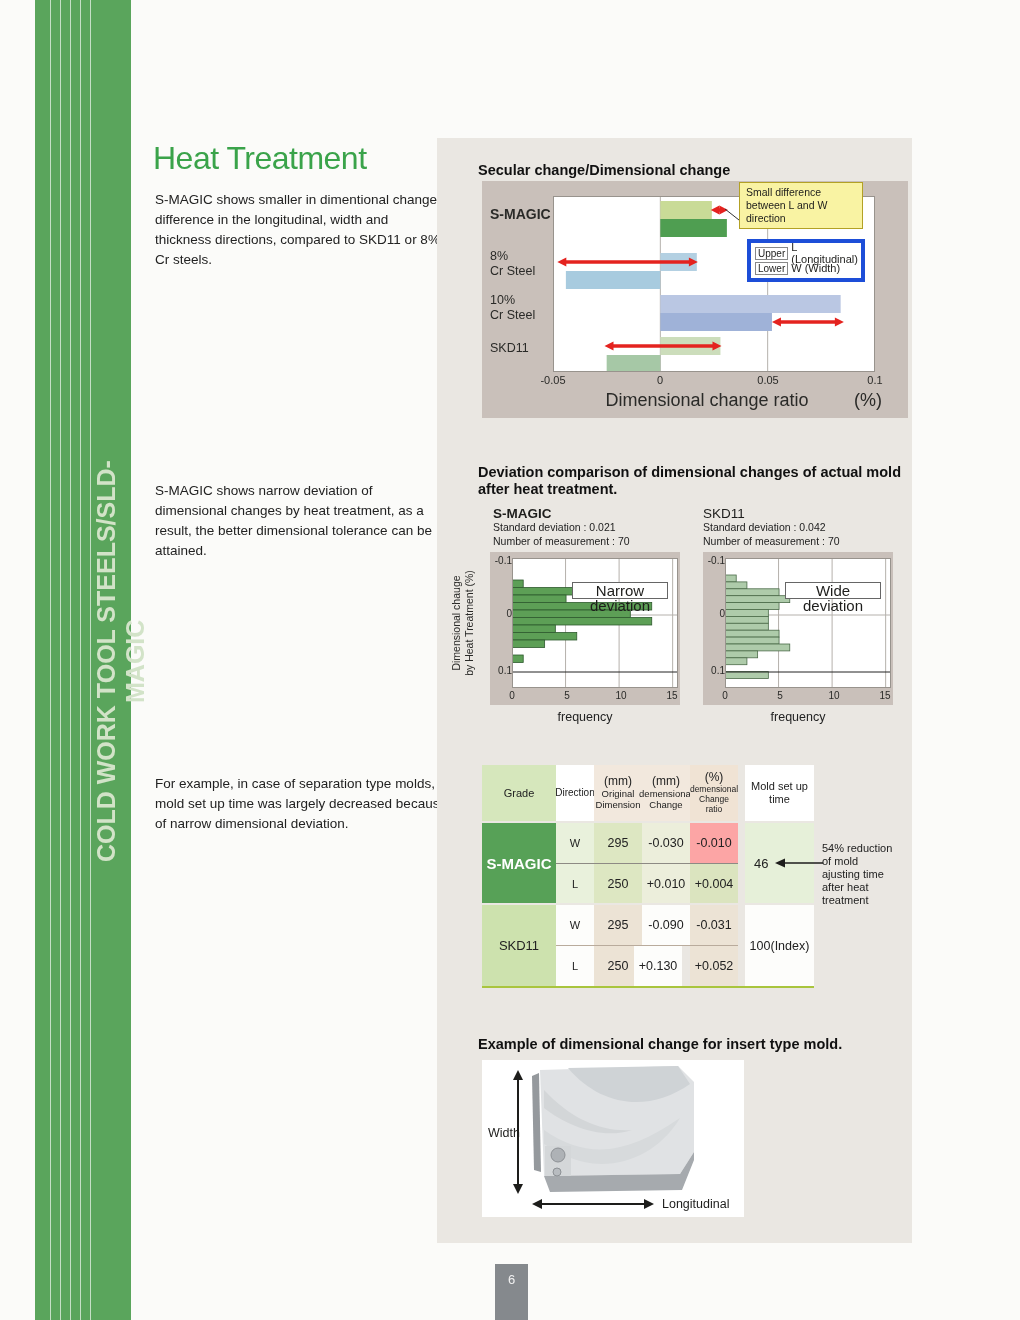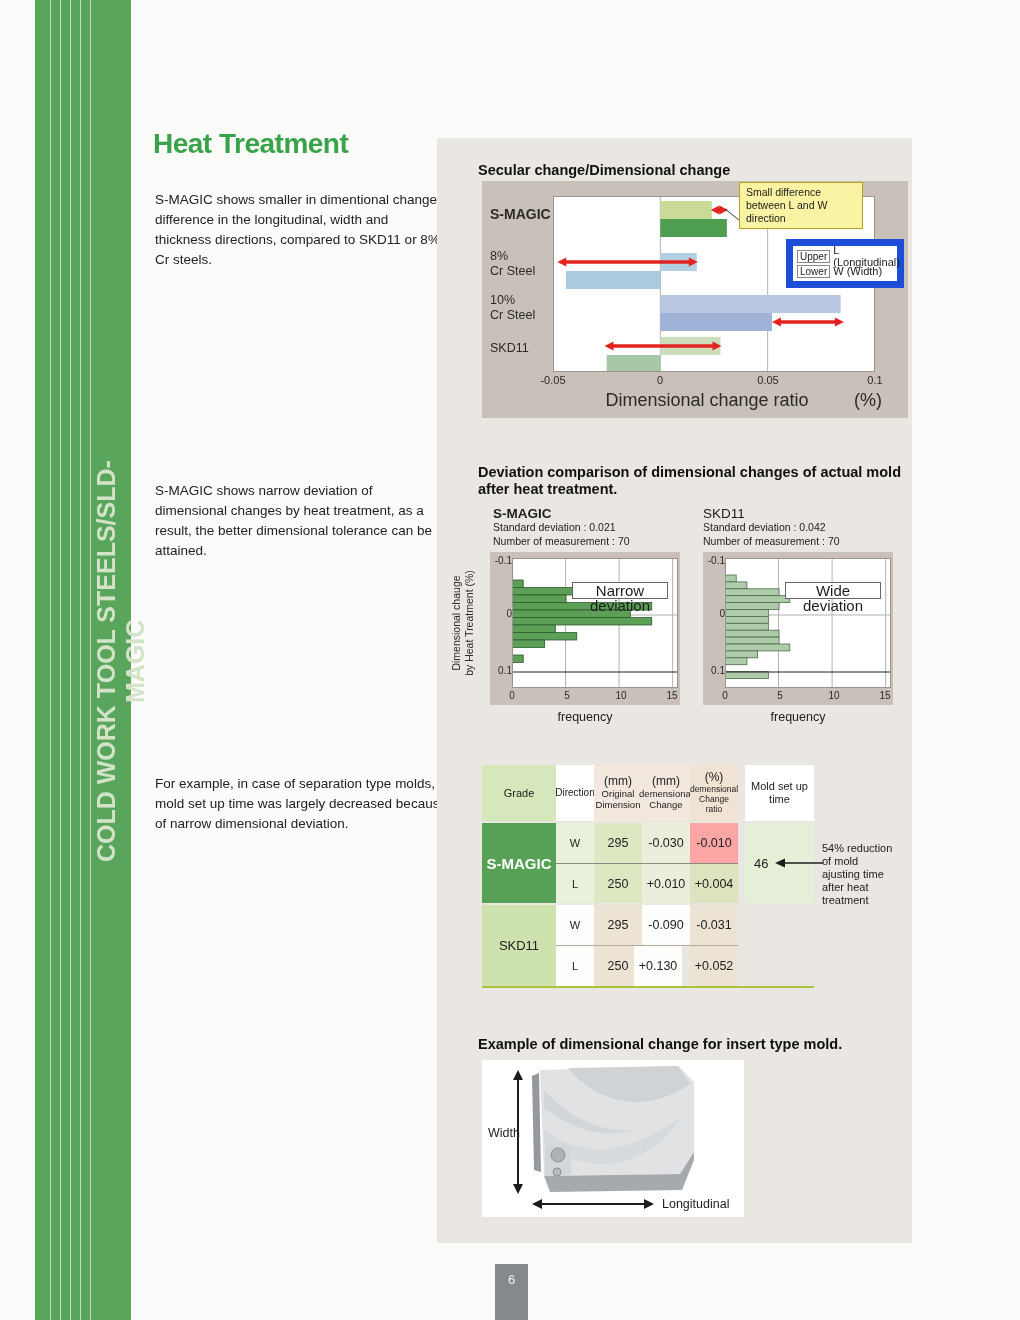--- a/index.html
+++ b/index.html
@@ -12,37 +12,37 @@
   .center { text-align:center; }
 
   
   .spine { left:35px; top:0; width:96px; height:1320px; background:#5aa55c; }
   .spine-stripes { left:6px; top:0; width:56px; height:1320px;
      background:repeating-linear-gradient(to right, transparent 0 9px, rgba(255,255,255,.65) 9px 10px); }
   .spine-text { left:57px; top:425px; height:472px; width:34px;
      writing-mode:vertical-rl; transform:rotate(180deg);
      font-size:25px; font-weight:bold; letter-spacing:0px; color:#d2e3c8; text-align:center; }
 
-  .h1 { left:153px; top:128px; font-size:28px; font-weight:bold; color:#3aa34a; letter-spacing:-0.5px; }
+  .h1 { left:153px; top:140px; font-size:32px; font-weight:normal; color:#3aa34a; letter-spacing:-0.5px; }
   .para { left:155px; width:292px; font-size:13.5px; line-height:1.47; color:#222; }
 
   .panel { left:437px; top:138px; width:475px; height:1105px; background:#eae7e2; }
 
   .sec-title { font-size:14.5px; font-weight:bold; color:#111; }
 
   
   .chart1 { left:482px; top:181px; width:426px; height:237px; background:#c9c0ba; }
   .c1-plot { left:71px; top:15px; }
   .c1-rowlabel { left:8px; width:62px; font-size:12.5px; line-height:1.2; color:#2a2a28; }
   .c1-tick { top:193px; width:40px; text-align:center; font-size:11px; color:#2a2a28; }
   .c1-axis { top:209px; font-size:18px; color:#2a2a28; }
   .callout { left:257px; top:1px; width:124px; background:#f9f3a3; border:1px solid #b3a125;
              font-size:10.5px; line-height:1.25; padding:3px 6px; color:#1d1d1b; }
-  .legend { left:265px; top:58px; width:118px; background:#fff; border:7px solid #1d4ed8;
-            padding:2px 4px; font-size:11px;margin-left:39px; }
+  .legend { left:265px; top:58px; width:118px; background:#fff; border:4px solid #1d4ed8;
+            padding:2px 4px; font-size:11px; }
   .legend-row { display:flex; align-items:center; height:14px; margin:1px 0; }
   .legend-tag { display:inline-block; border:1px solid #888; font-size:10px; line-height:11px;
                 padding:0 2px; margin-right:3px; }
 
   
   .hist-panel { top:552px; width:190px; height:153px; background:#c9c0ba; }
   .hist-svg { left:22px; top:6px; }
   .hist-ylab { width:22px; text-align:right; font-size:10px; color:#2a2a28; }
   .hist-xlab { top:138px; width:16px; text-align:center; font-size:10px; color:#2a2a28; }
   .hist-anno { top:14px; left:82px; width:96px; height:17px; background:#fff; border:1px solid #666;
@@ -274,20 +274,21 @@
     <div class="cell grade-skd" style="left:0; top:140px; width:74px; height:81px;">SKD11</div>
     <div class="cell" style="left:74px;  top:140px; width:38px; height:40px; background:#fdfdfb; font-size:11px;">W</div>
     <div class="cell" style="left:112px; top:140px; width:48px; height:40px; background:#ece3d5;">295</div>
     <div class="cell" style="left:160px; top:140px; width:48px; height:40px; background:#fdfdfb;">-0.090</div>
     <div class="cell" style="left:208px; top:140px; width:48px; height:40px; background:#ece3d5;">-0.031</div>
     <div class="sepline" style="left:74px; top:180px; width:182px; background:#b9ab9c;"></div>
     <div class="cell" style="left:74px;  top:181px; width:38px; height:40px; background:#fdfdfb; font-size:11px;">L</div>
     <div class="cell" style="left:112px; top:181px; width:48px; height:40px; background:#ece3d5;">250</div>
     <div class="cell" style="left:152px; top:181px; width:48px; height:40px; background:#fdfdfb;">+0.130</div>
     <div class="cell" style="left:208px; top:181px; width:48px; height:40px; background:#ece3d5;">+0.052</div>
+    <div class="cell" style="left:263px; top:140px; width:69px; height:81px; background:#fdfdfb; font-size:12.5px;">100(Index)</div>
 
     <div class="greenline" style="left:0; top:221px; width:332px;"></div>
   </div>
 
   <svg class="abs" style="left:773px; top:856px;" width="52" height="14">
     <line x1="50" y1="7" x2="10" y2="7" stroke="#1d1d1b" stroke-width="1.4"></line>
     <polygon points="2,7 12,2.5 12,11.5" fill="#1d1d1b"></polygon>
   </svg>
   <div class="abs mold-anno pre">54% reduction
 of mold

